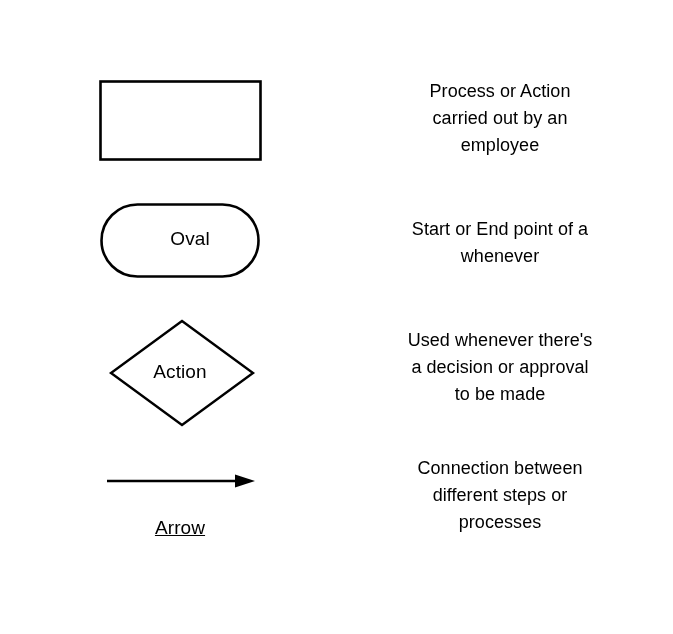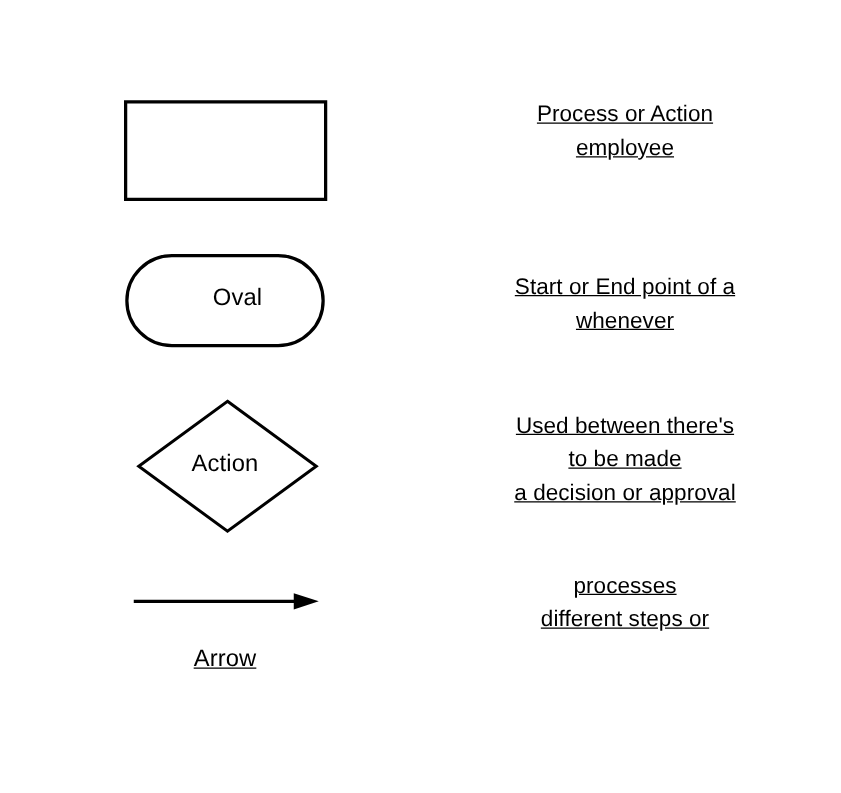--- a/index.html
+++ b/index.html
@@ -63,21 +63,21 @@
   .desc-cell {
     position: absolute;
     width: 262px;
     left: 369px;
     text-align: center;
     font-size: 18px;
     line-height: 27px;
     color: #000000;
     letter-spacing: 0.05px;
   }
-  .desc-line { display: block; text-decoration: underline; }
+  .desc-line { display: block; }
 
   
   #row-rectangle { top: 72px;  height: 96px; }
   #row-oval      { top: 196px; height: 90px; }
   #row-diamond   { top: 315px; height: 112px; }
   #row-arrow     { top: 455px; height: 92px; }
 
   
   #rectangle-shape { left: 99px;  top: 8px; }
   #rectangle-label { left: 99px;  top: 36px; width: 163px; }
@@ -105,20 +105,21 @@
   <div class="legend-row" id="row-rectangle">
 
     <div class="shape-cell">
       <svg class="shape-svg" id="rectangle-shape" width="166" height="86" viewBox="0 0 166 86">
         <rect x="1.5" y="1.5" width="160" height="78" fill="#ffffff" stroke="#000000" stroke-width="2.6"></rect>
       </svg>
     </div>
 
     <div class="desc-cell" id="desc-rectangle">
       <span class="desc-line">Process or Action</span>
+      <span class="desc-line">carried out by an</span>
       <span class="desc-line">employee</span>
     </div>
   </div>
 
   <div class="legend-row" id="row-oval">
 
     <div class="shape-cell">
       <svg class="shape-svg" id="oval-shape" width="166" height="80" viewBox="0 0 166 80">
         <rect x="1.5" y="1.5" width="157" height="72" rx="36" ry="36" fill="#ffffff" stroke="#000000" stroke-width="2.6"></rect>
       </svg>
@@ -134,35 +135,36 @@
   <div class="legend-row" id="row-diamond">
 
     <div class="shape-cell">
       <svg class="shape-svg" id="diamond-shape" width="148" height="108" viewBox="0 0 148 108">
         <polygon points="74,2 145,54 74,106 3,54" fill="#ffffff" stroke="#000000" stroke-width="2.4" stroke-linejoin="miter"></polygon>
       </svg>
       <div class="shape-label" id="diamond-label">Action</div>
     </div>
 
     <div class="desc-cell" id="desc-diamond">
-      <span class="desc-line">Used between there's</span>
+      <span class="desc-line">Used whenever there's</span>
+      <span class="desc-line">a decision or approval</span>
       <span class="desc-line">to be made</span>
-      <span class="desc-line">a decision or approval</span>
     </div>
   </div>
 
   <div class="legend-row" id="row-arrow">
 
     <div class="shape-cell">
       <svg class="shape-svg" id="arrow-shape" width="155" height="24" viewBox="0 0 155 24">
         <line x1="1" y1="8" x2="134" y2="8" stroke="#000000" stroke-width="2.6"></line>
         <polygon points="129,1.5 149,8 129,14.5" fill="#000000"></polygon>
       </svg>
       <div class="shape-label" id="arrow-label">Arrow</div>
     </div>
 
     <div class="desc-cell" id="desc-arrow">
+      <span class="desc-line">Connection between</span>
+      <span class="desc-line">different steps or</span>
       <span class="desc-line">processes</span>
-      <span class="desc-line">different steps or</span>
     </div>
   </div>
 
 </div>
 
 </body></html>

